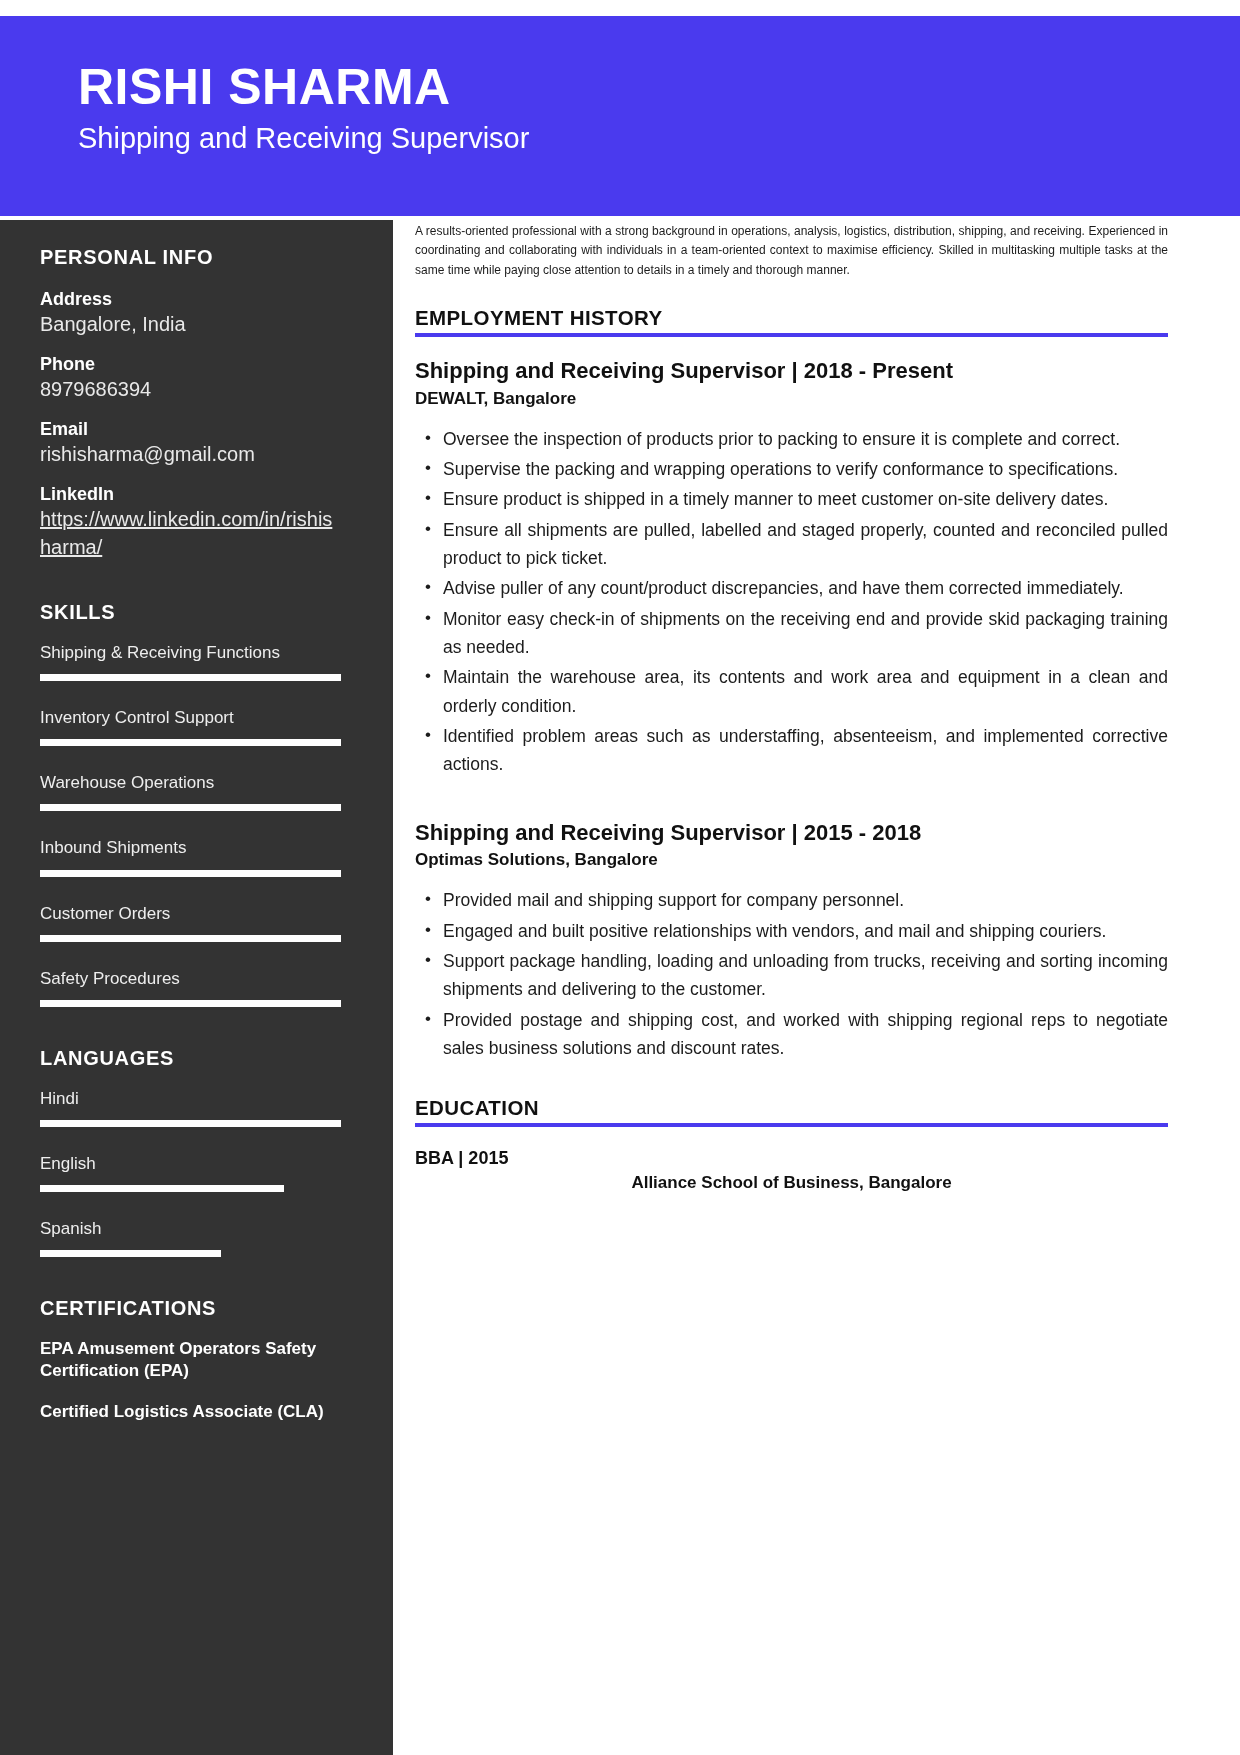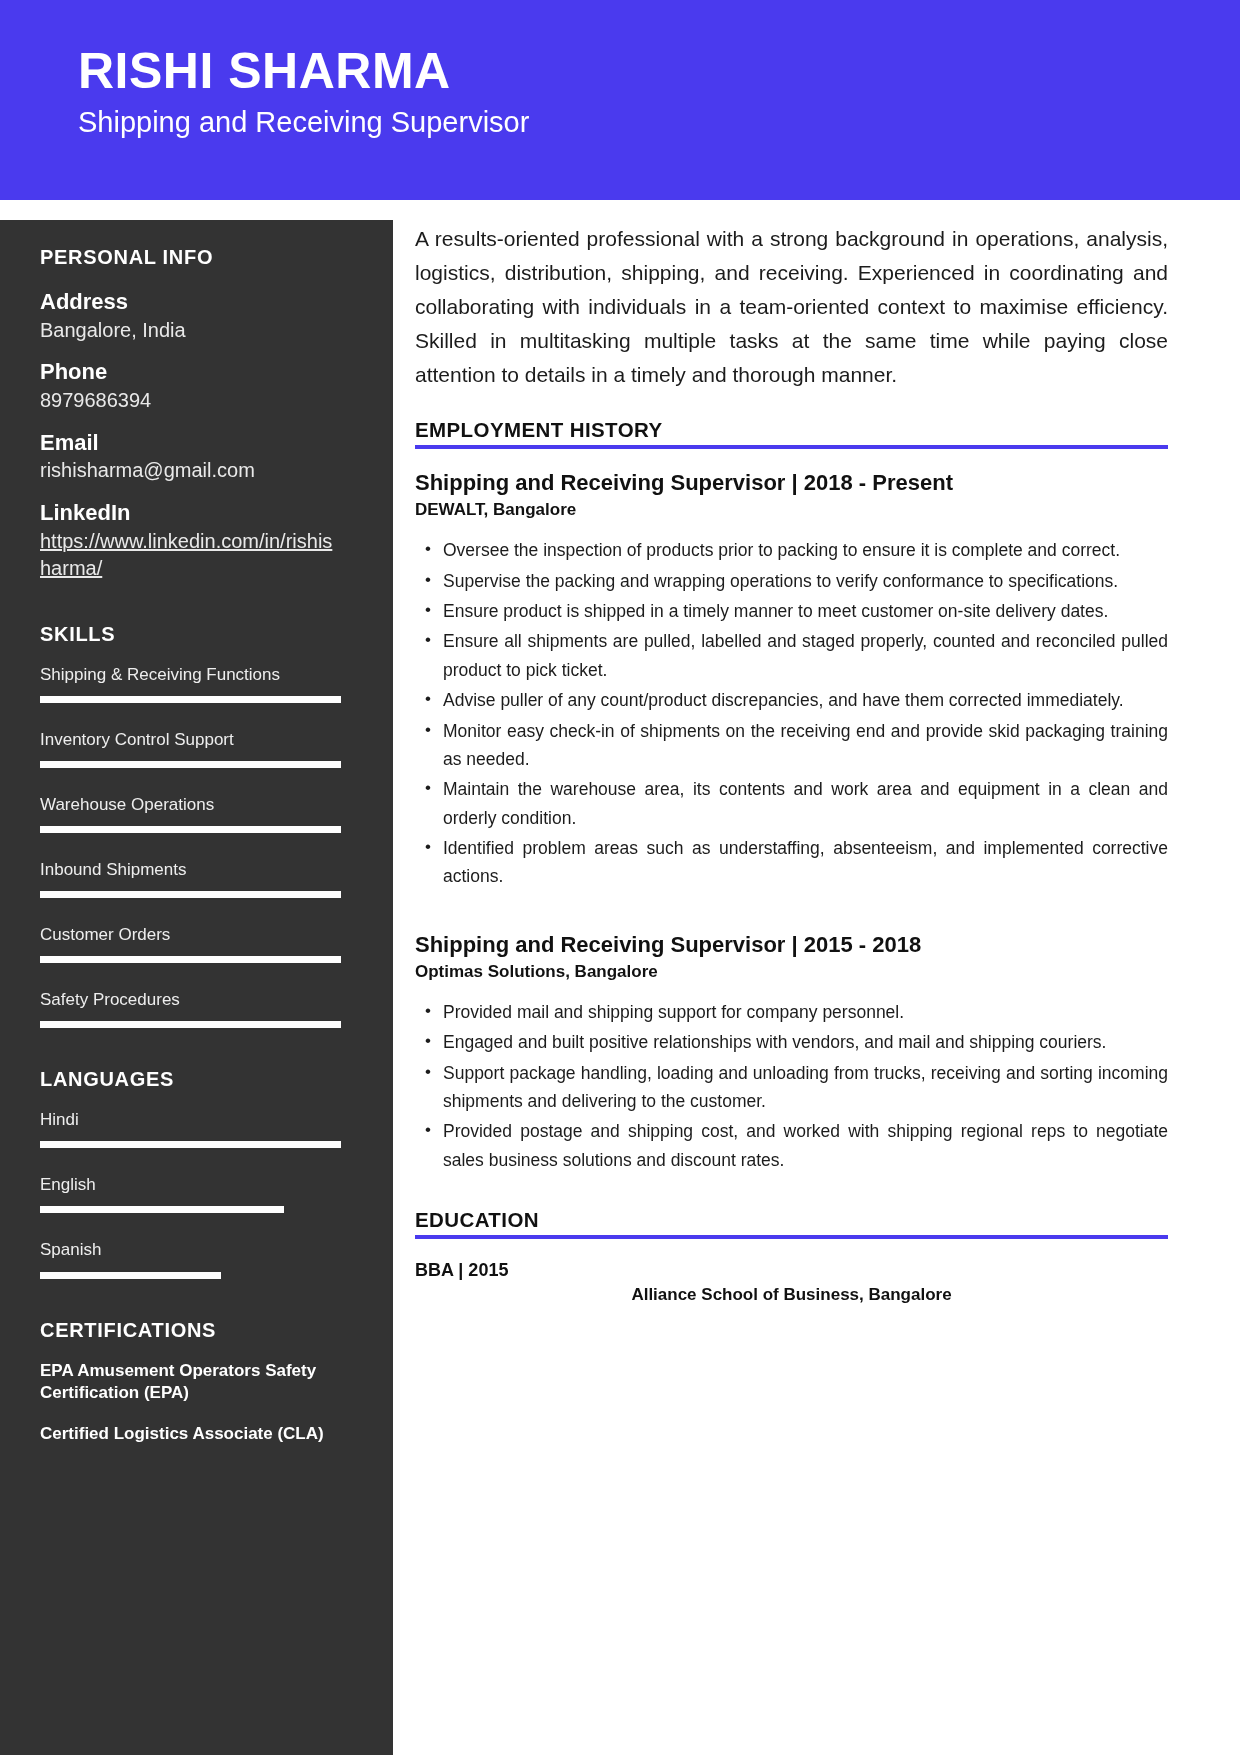--- a/index.html
+++ b/index.html
@@ -16,21 +16,21 @@
     height: 1755px;
     position: relative;
     overflow: hidden;
     background: #ffffff;
   }
 
   
   .header {
     position: absolute;
     left: 0;
-    top: 0;
+    top: 16px;
     width: 1240px;
     height: 200px;
     background: #4a3aee;
   }
   .header-inner {
     position: absolute;
     left: 78px;
     top: 44px;
   }
   .name {
@@ -71,21 +71,21 @@
     color: #ffffff;
     margin: 0 0 18px 0;
   }
   .side-heading.gap {
     margin-top: 40px;
   }
   .info-block {
     margin-bottom: 13px;
   }
   .info-label {
-    font-size: 22px;
+    font-size: 18px;
     font-weight: bold;
     color: #ffffff;
     line-height: 1.35;
   }
   .info-value {
     font-size: 20px;
     font-weight: 300;
     color: #e9e9e9;
     line-height: 1.38;
     word-break: break-word;
@@ -125,21 +125,21 @@
   
   .main {
     position: absolute;
     left: 393px;
     top: 200px;
     width: 847px;
     box-sizing: border-box;
     padding: 22px 72px 0 22px;
   }
   .summary {
-    font-size: 21px;
+    font-size: 12px;
     font-weight: 300;
     color: #1c1c1c;
     line-height: 1.62;
     text-align: justify;
     margin: 0 0 26px 0;
   }
   .main-heading {
     font-size: 20.5px;
     font-weight: bold;
     letter-spacing: 0.4px;

